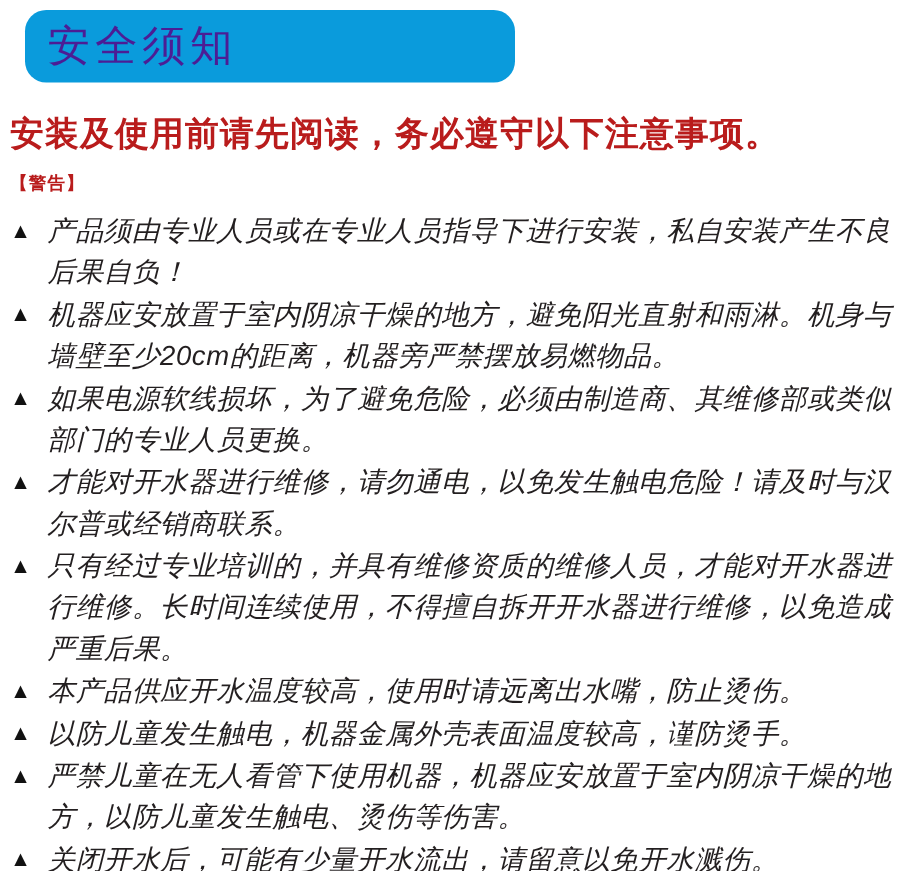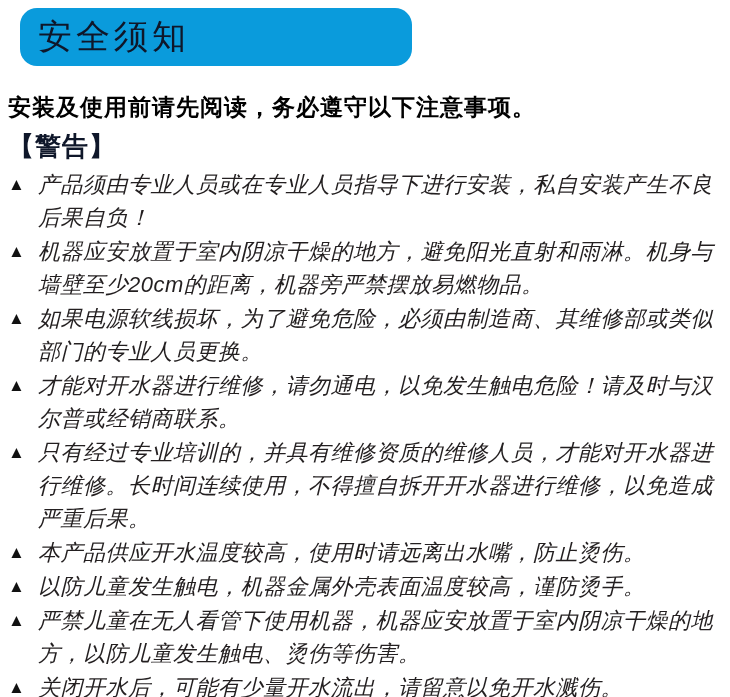--- a/index.html
+++ b/index.html
@@ -18,37 +18,37 @@
     margin: 8px 0 0 20px;
     width: 392px;
     height: 58px;
     background: #0a9bdc;
     border-radius: 17px;
     display: flex;
     align-items: center;
     padding-left: 18px;
   }
   .header-title {
-    color: #0f172a;
+    color: #4c1d95;
     font-size: 34px;
     letter-spacing: 4px;
     font-weight: 500;
   }
   .intro {
     margin: 27px 4px 0 8px;
-    color: #000000;
-    font-size: 23px;
+    color: #b91c1c;
+    font-size: 27px;
     font-weight: bold;
     letter-spacing: 1px;
     line-height: 28px;
   }
   .warning-label {
     margin: 11px 4px 0 8px;
-    color: #0f172a;
-    font-size: 26px;
+    color: #b91c1c;
+    font-size: 14px;
     font-weight: bold;
     letter-spacing: 1px;
     line-height: 28px;
   }
   .notice-list {
     list-style: none;
     margin: 8px 2px 0 8px;
     padding: 0;
   }
   .notice-item {

